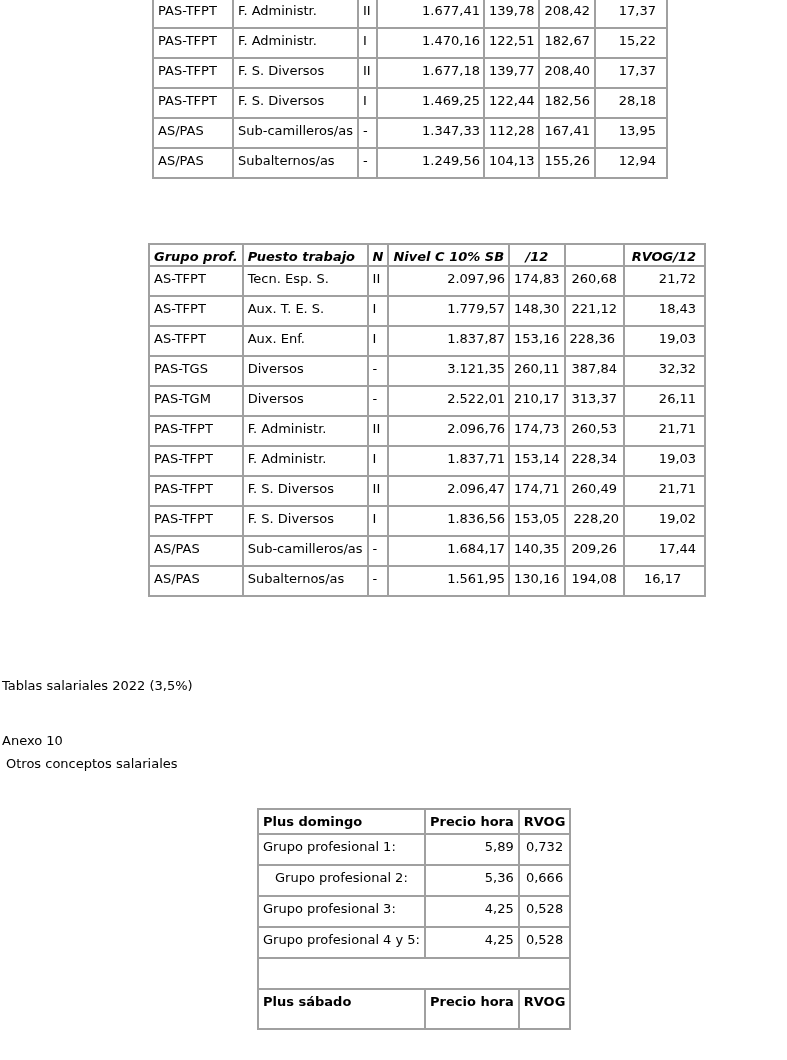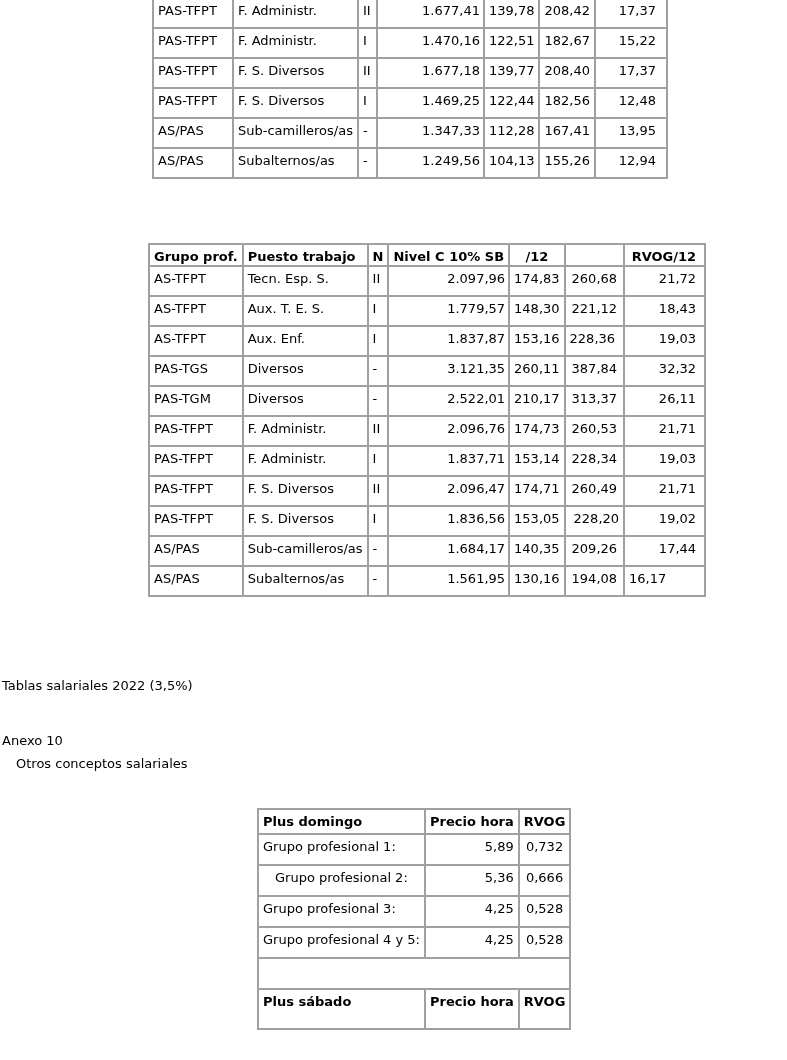--- a/index.html
+++ b/index.html
@@ -30,21 +30,21 @@
   .grid th { font-weight: bold; text-align: left; }
   th.c, td.c { text-align: center; }
   th.r, td.r { text-align: right; }
 
   
   #t1 tbody tr { height: 30px; }
   #t1 td:nth-child(4) { padding-right: 3px; }
   #t1 td:nth-child(7) { padding-right: 10px; }
 
   
-  #t2 thead tr { height: 14px; }
+  #t2 thead tr { height: 14px; font-style: italic; }
   #t2 tbody tr { height: 30px; }
   #t2 td:nth-child(4) { padding-right: 3px; }
   #t2 td:nth-child(7), #t2 th.r { padding-right: 8px; }
 
   
   #t3 tr.hrow { height: 25px; }
   #t3 tbody tr { height: 31px; }
   #t3 tr.spacer td { height: 16px; padding: 0; }
   #t3 tr.hrow2 { height: 40px; }
   #t3 td:nth-child(2) { padding-right: 4px; }
@@ -97,21 +97,21 @@
           <td style="text-align: center;">208,40</td>
           <td style="text-align: right;">17,37</td>
         </tr>
         <tr>
           <td style="text-align: left;">PAS-TFPT</td>
           <td style="text-align: left;">F. S. Diversos</td>
           <td style="text-align: left;">I</td>
           <td style="text-align: right;">1.469,25</td>
           <td style="text-align: center;">122,44</td>
           <td style="text-align: center;">182,56</td>
-          <td style="text-align: right;">12,48</td>
+          <td style="text-align: right;">28,18</td>
         </tr>
         <tr>
           <td style="text-align: left;">AS/PAS</td>
           <td style="text-align: left;">Sub-camilleros/as</td>
           <td style="text-align: left;">-</td>
           <td style="text-align: right;">1.347,33</td>
           <td style="text-align: center;">112,28</td>
           <td style="text-align: center;">167,41</td>
           <td style="text-align: right;">13,95</td>
         </tr>
@@ -241,29 +241,29 @@
           <td style="text-align: center;">209,26</td>
           <td style="text-align: right; border-radius: 15px;">17,44</td>
         </tr>
         <tr>
           <td style="text-align: left;">AS/PAS</td>
           <td style="text-align: left;">Subalternos/as</td>
           <td style="text-align: left;">-</td>
           <td style="text-align: right;">1.561,95</td>
           <td style="text-align: center;">130,16</td>
           <td style="text-align: center;">194,08</td>
-          <td style="text-align: left;">16,17</td>
+          <td style="text-align: center;">16,17</td>
         </tr>
       </tbody>
   </table>
 </div>
 
 <div class="abs doc-text" style="left:2px; top:678px;">Tablas salariales 2022 (3,5%)</div>
 <div class="abs doc-text" style="left:2px; top:733px;">Anexo 10</div>
-<div class="abs doc-text" style="left:16px; top:756px;text-align:right;">Otros conceptos salariales</div>
+<div class="abs doc-text" style="left:6px; top:756px;text-align:right;">Otros conceptos salariales</div>
 
 <div class="abs" style="left:257px; top:808px;">
   <table class="grid" id="t3">
     <colgroup>
       <col style="width:154px">
         <col style="width:82px">
         <col style="width:47px">
     </colgroup>
     <thead>
       <tr class="hrow">

